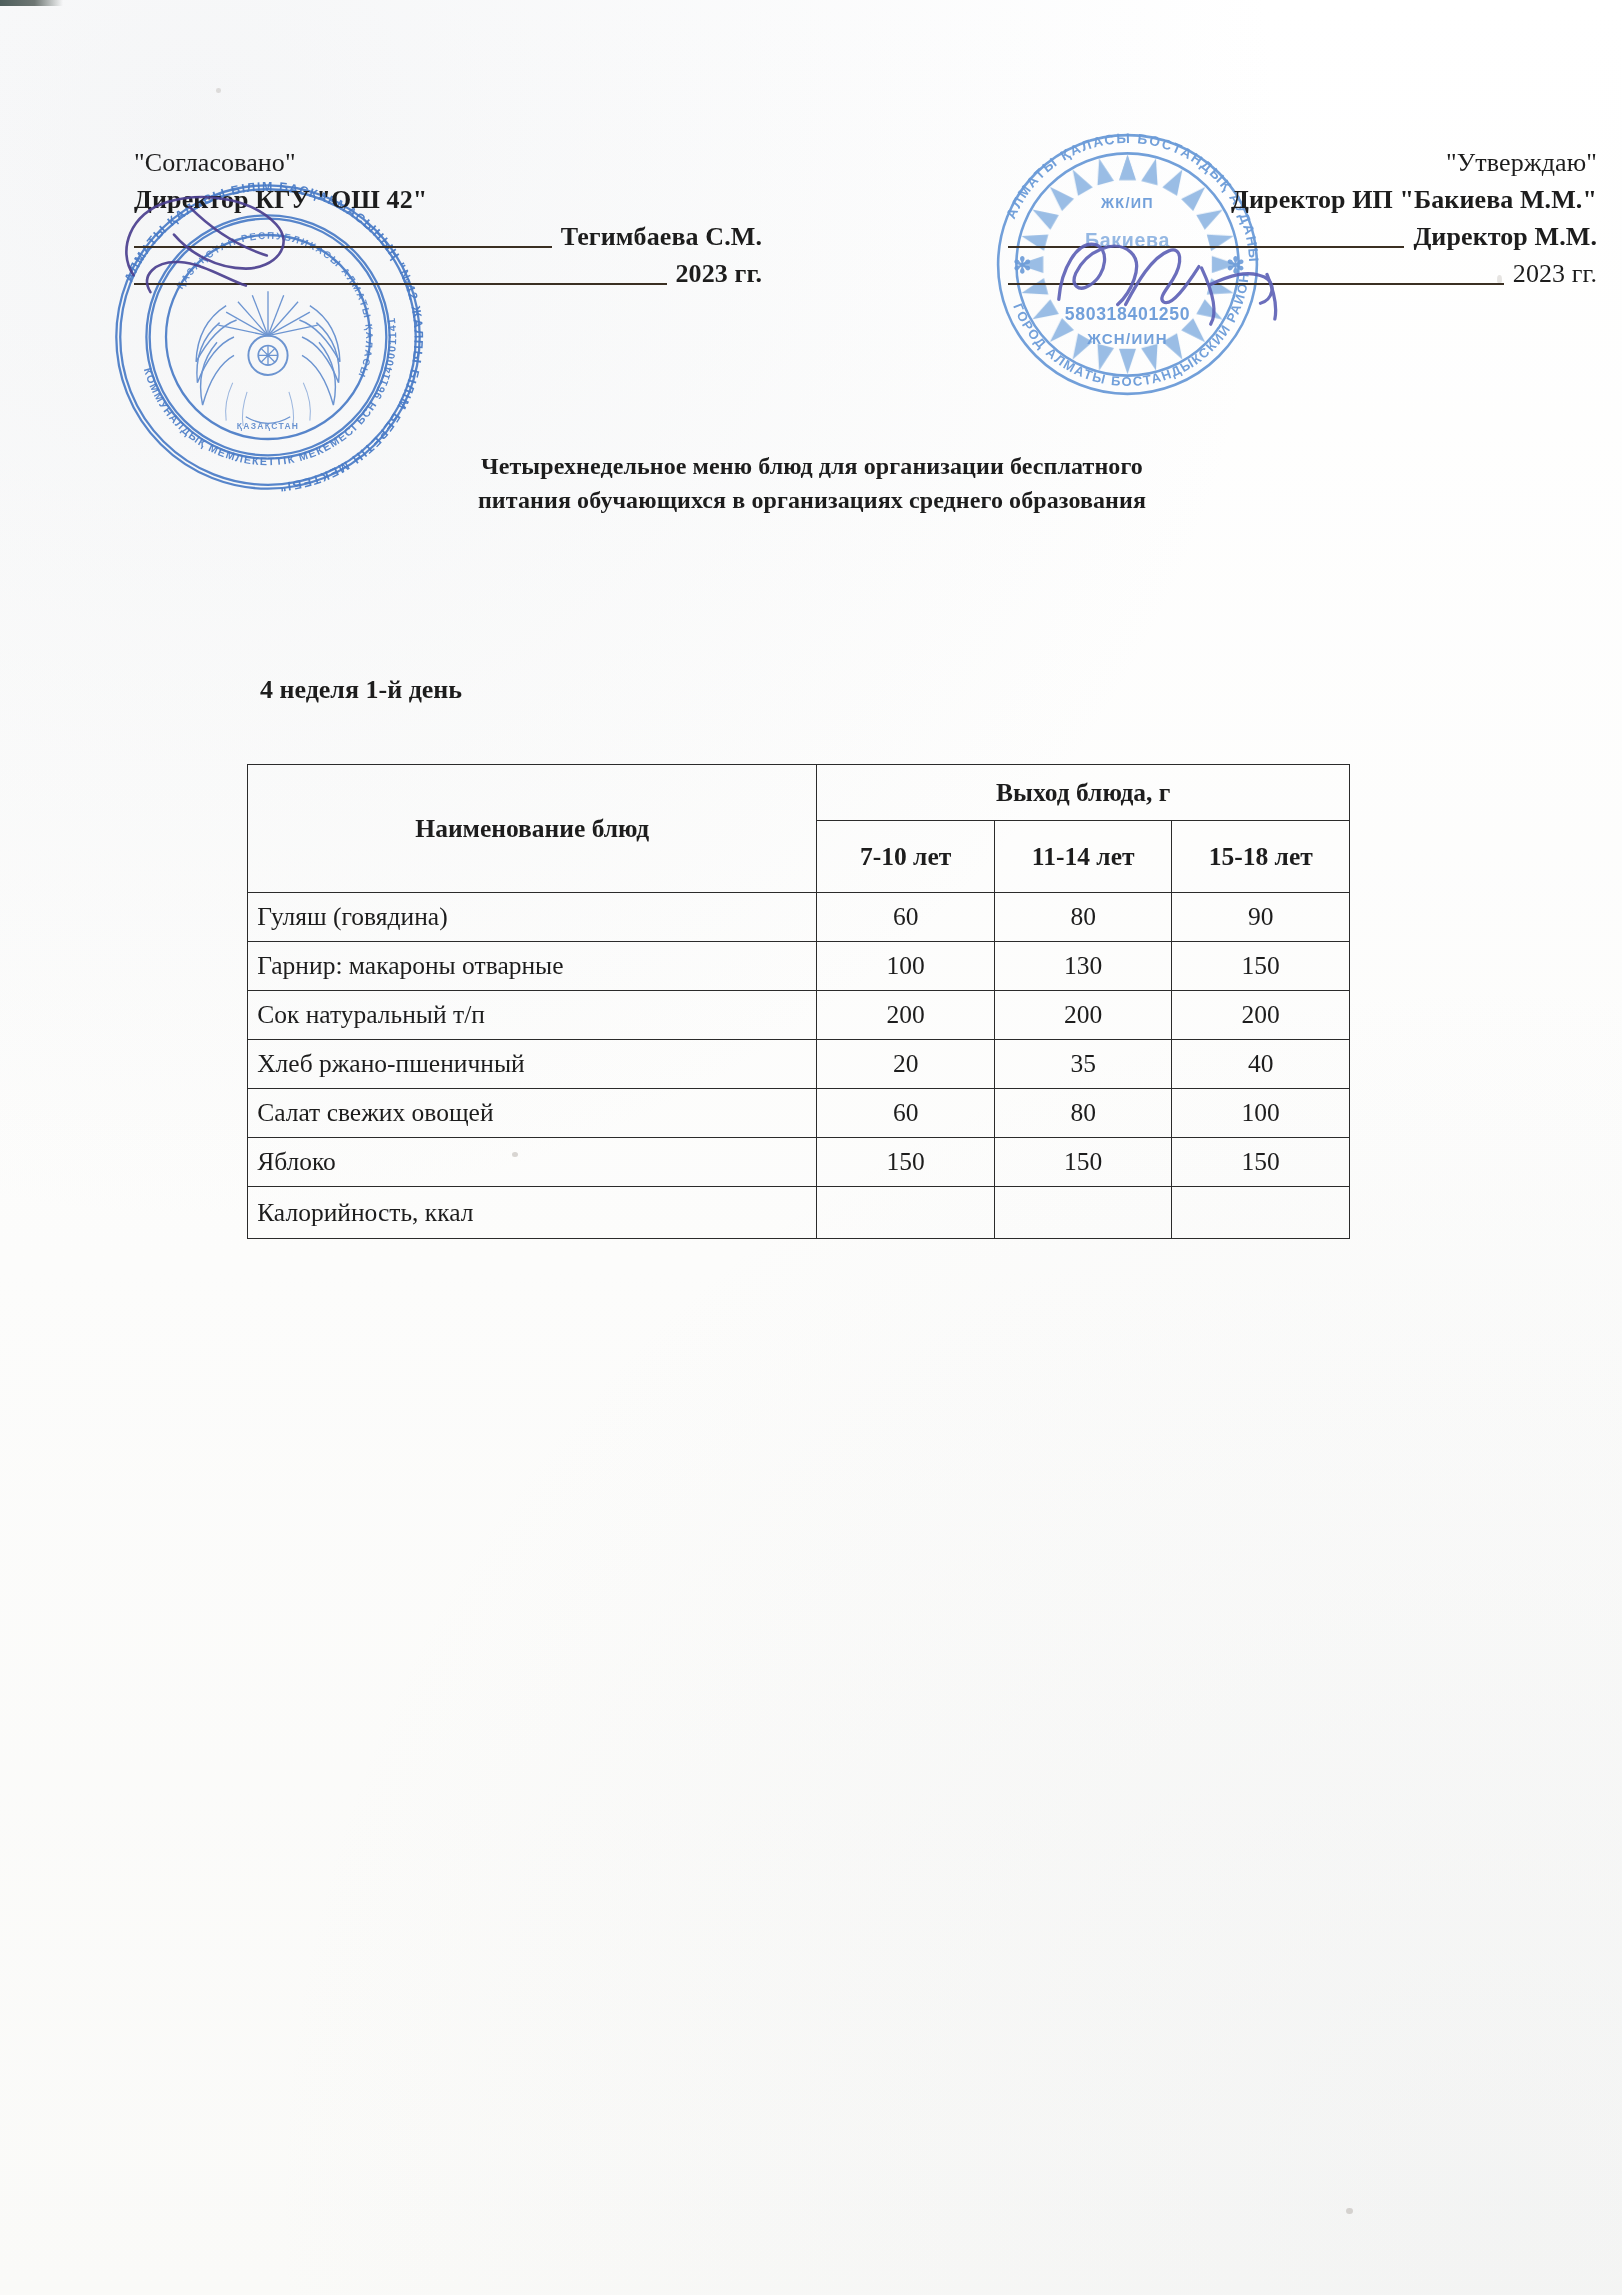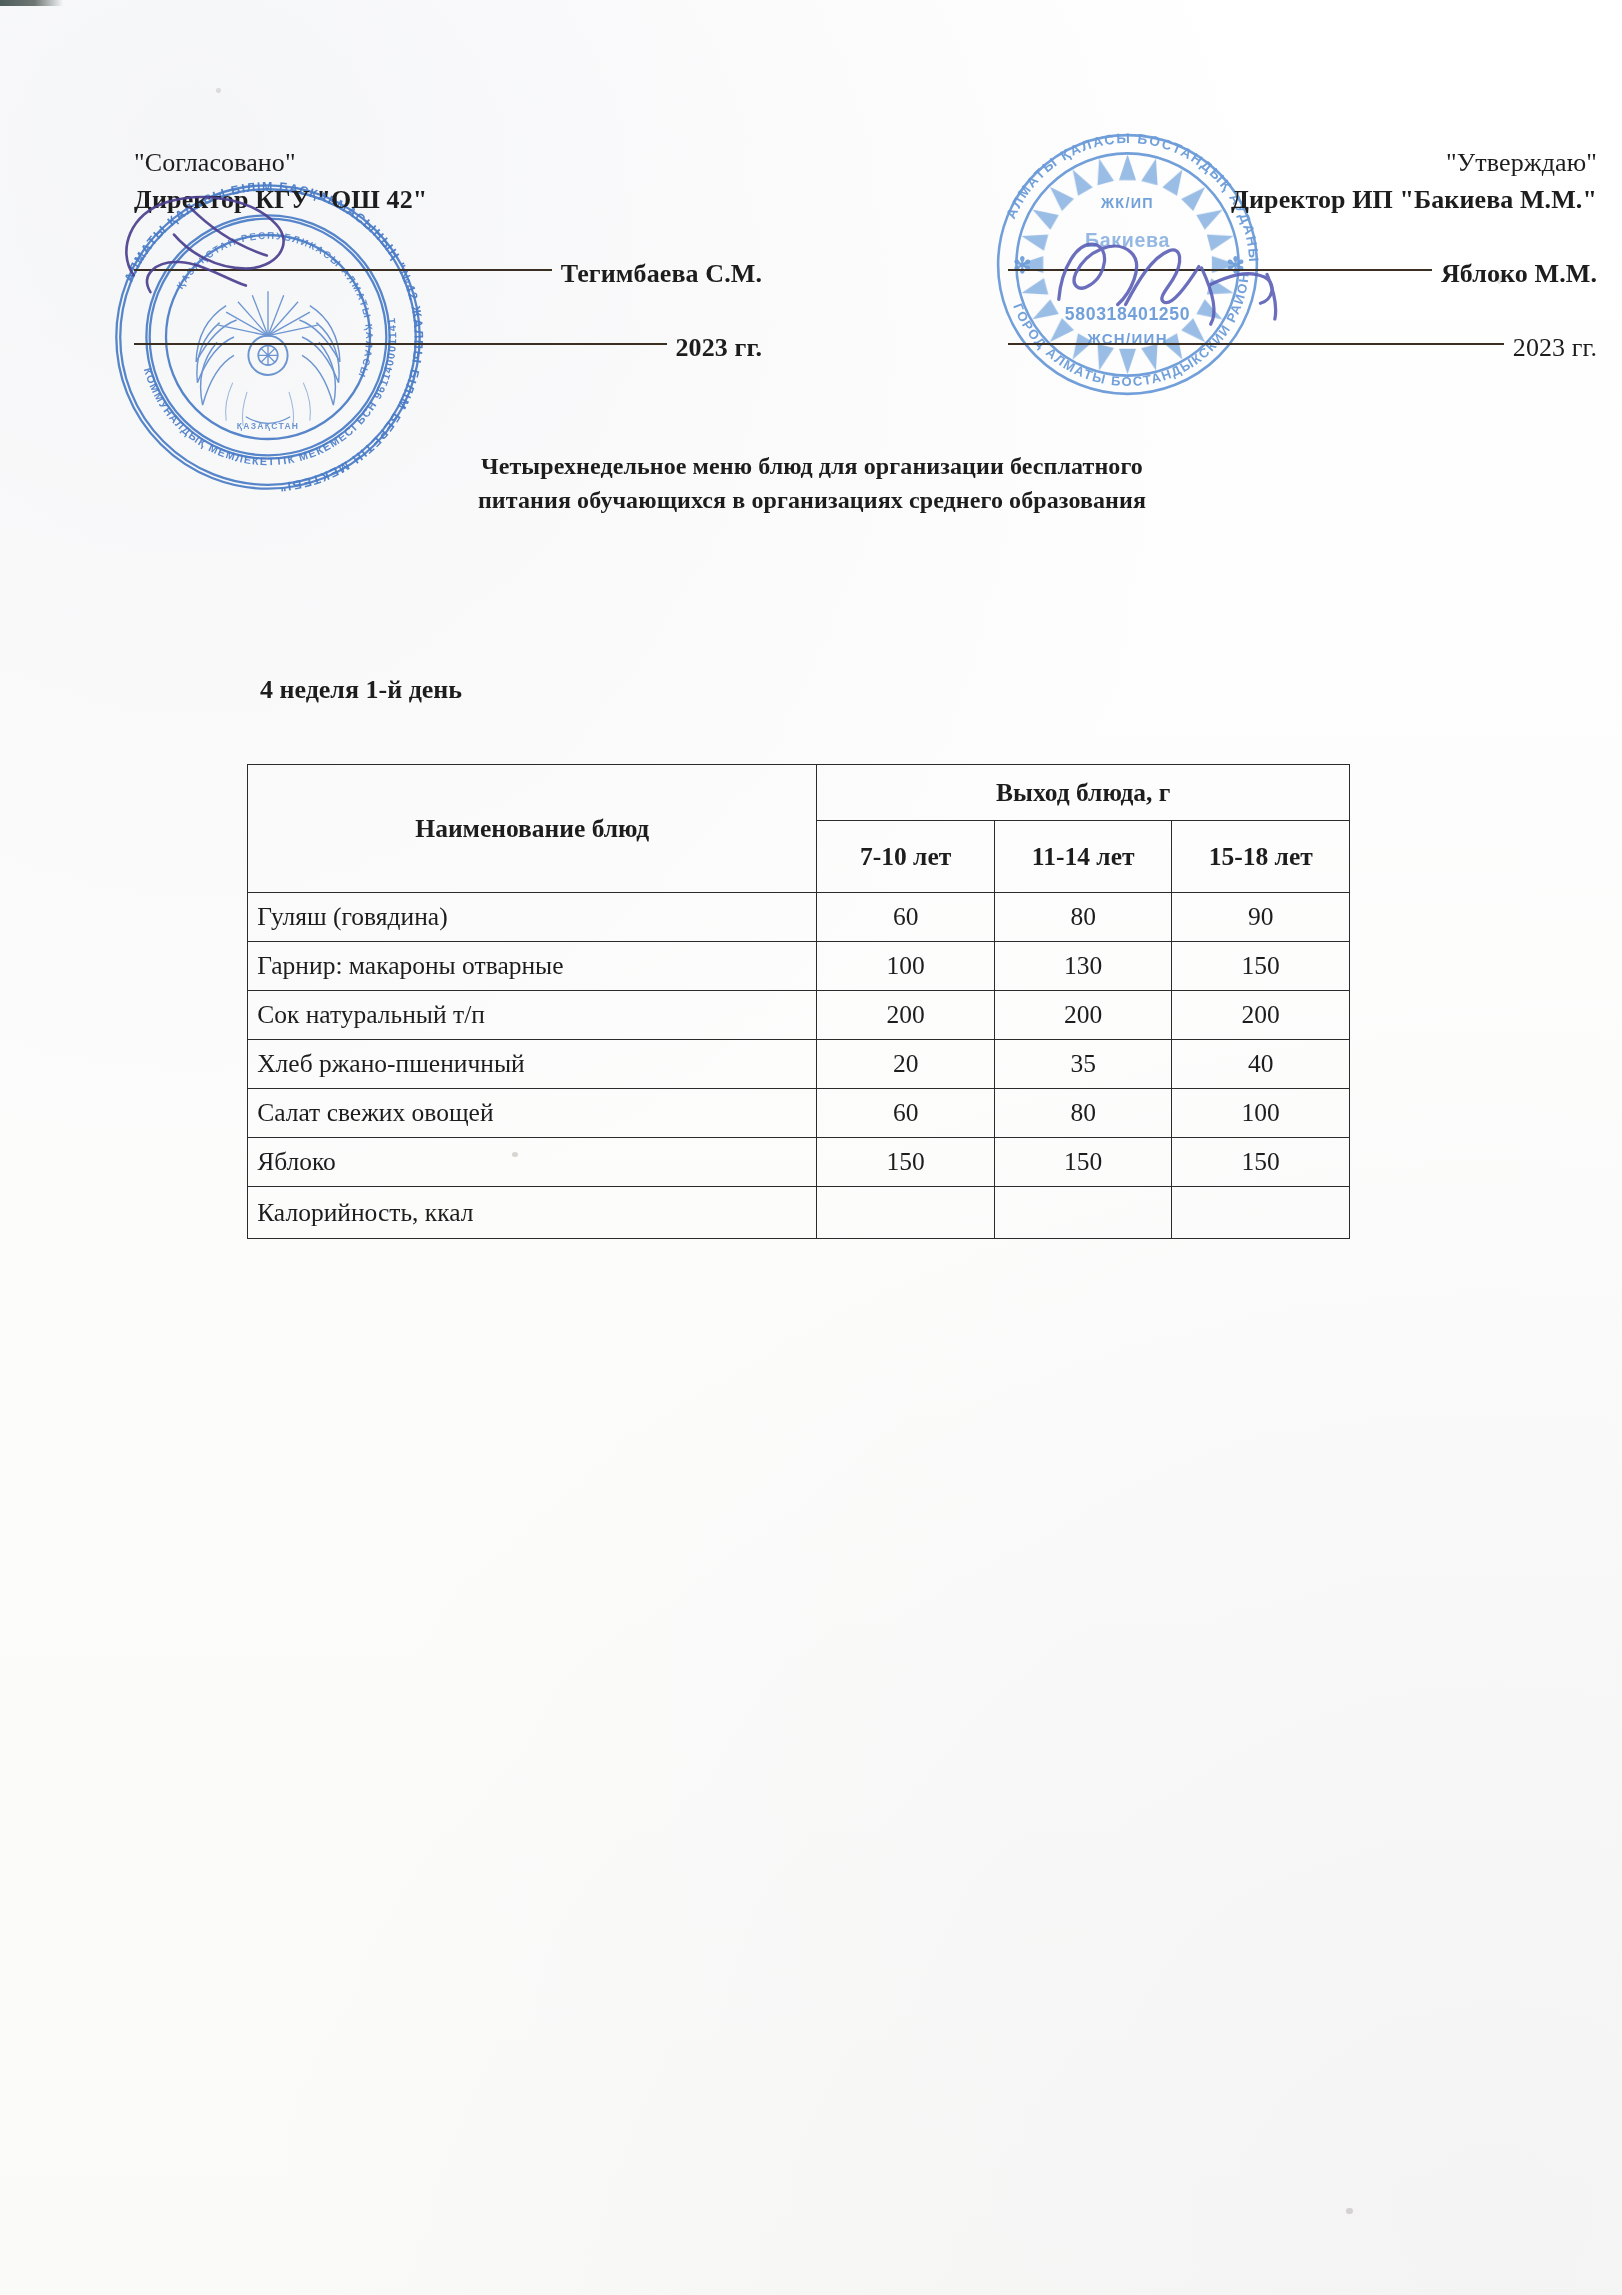--- a/index.html
+++ b/index.html
@@ -54,24 +54,23 @@
   }
   .approval.left  { left: 134px;  top: 145px; width: 628px; }
   .approval.right { left: 1008px; top: 145px; width: 589px; text-align: right; }
 
   .appr-line { white-space: nowrap; }
   .appr-quote { font-weight: 400; }
   .appr-role { font-weight: 700; }
 
   .sig-row {
     display: flex;
-    align-items: center;
+    align-items: flex-end;
     gap: 9px;
     white-space: nowrap;
-    margin-top: 37px;
   }
   .sig-row.rightal { justify-content: flex-end; }
   .sig-rule {
     flex: 1 1 auto;
     border-bottom: 2px solid #3a2f22;
     height: 0;
     margin-bottom: 7.9px;
     min-width: 52px;
   }
   .sig-text { font-weight: 700; }
@@ -326,21 +325,21 @@
       <span class="sig-rule"></span>
       <span class="sig-text">2023 гг.</span>
     </div>
   </div>
 
   <div class="approval right">
     <div class="appr-line appr-quote">"Утверждаю"</div>
     <div class="appr-line appr-role">Директор ИП "Бакиева М.М."</div>
     <div class="sig-row rightal">
       <span class="sig-rule"></span>
-      <span class="sig-text">Яблоко М.М.</span>
+      <span class="sig-text">Директор М.М.</span>
     </div>
     <div class="sig-row rightal">
       <span class="sig-rule"></span>
       <span class="sig-text reg">2023 гг.</span>
     </div>
   </div>
 
   <div class="doc-title">
     <div>Четырехнедельное меню блюд для организации бесплатного</div>
     <div>питания обучающихся в организациях среднего образования</div>

